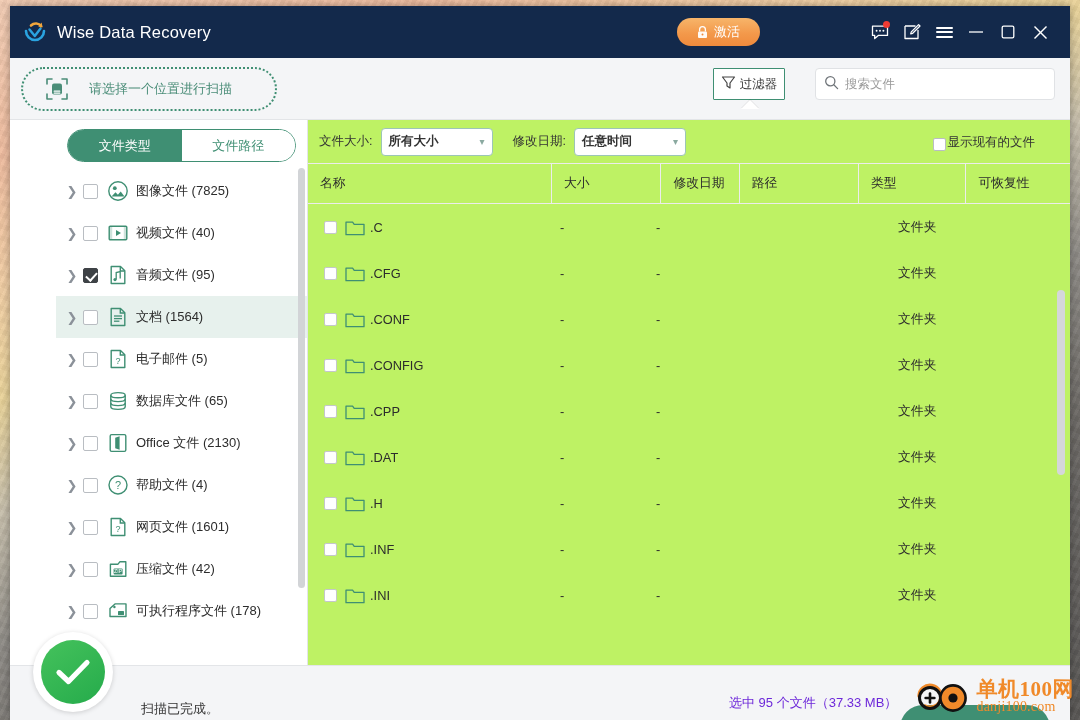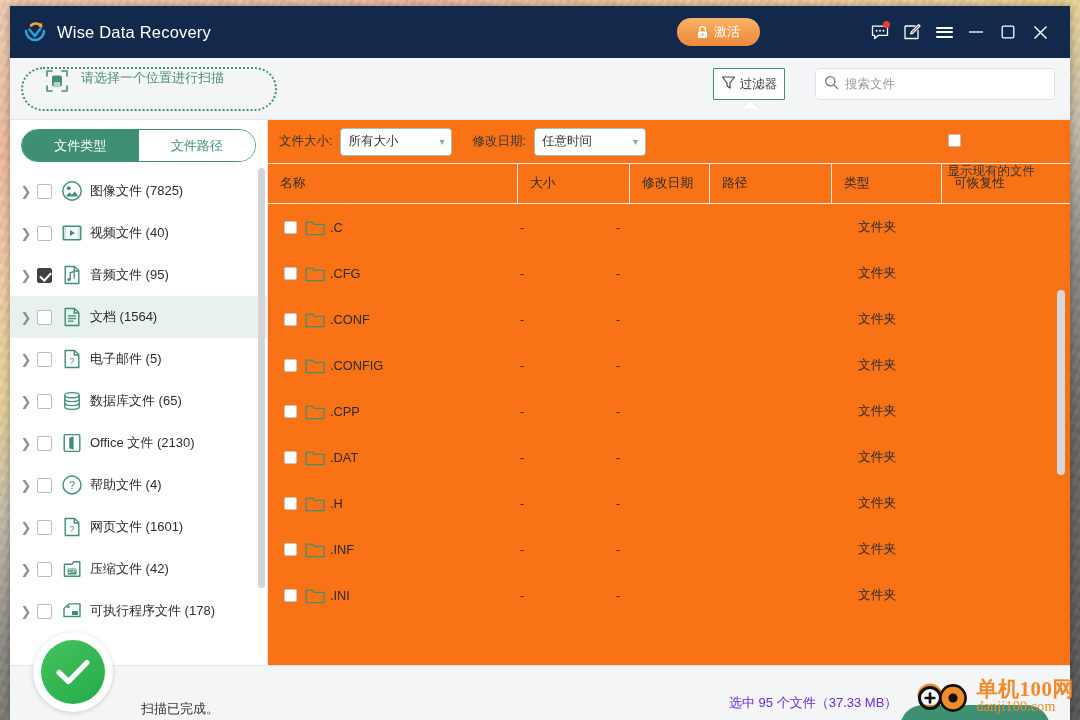--- a/index.html
+++ b/index.html
@@ -65,21 +65,21 @@
 
   
   #topbar {
     height: 62px; background: #f4f5f7;
     display: flex; align-items: center; position: relative;
     border-bottom: 1px solid #e3e5e8;
   }
   #scan-select {
     margin-left: 11px; width: 256px; height: 44px;
     border: 2px dotted #3f8f73; border-radius: 22px;
-    display: flex; cursor: pointer; background: #f4f5f7;
+    display: flex; align-items: center; cursor: pointer; background: #f4f5f7; gap: 8px;
   }
   #scan-select .drive-ico { margin-left: 22px; width: 24px; height: 24px; flex:0 0 auto;}
   #scan-select .lbl { margin-left: 12px; font-size: 13px; color: #4a8d78; }
 
   #filter-btn {
     position: absolute; left: 703px; top: 10px;
     width: 72px; height: 32px; border: 1px solid #3f8f73; border-radius: 1px;
     background: #fff; display: flex; align-items: center; justify-content: center;
     gap: 4px; cursor: pointer;
   }
@@ -96,21 +96,21 @@
     display: flex; align-items: center; padding: 14px 8px; gap: 6px;
   }
   #search-input {
     border: none; outline: none; font-size: 12.5px; color: #333;
     width: 100%; background: transparent;
     font-family: "Liberation Sans", sans-serif;
   }
   #search-input::placeholder { color: #9a9a9a; }
 
   
-  #body-split { display: flex; height: 545px; }
+  #body-split { display: flex; height: 545px; margin-left: 46px; }
 
   
   #sidebar {
     width: 258px; background: #fff; border-right: 1px solid #e3e5e8;
     display: flex; flex-direction: column; position: relative; overflow: hidden;
   }
   #tabs {
     margin: 9px 11px 4px 11px; height: 33px; border: 1px solid #3f8f73;
     border-radius: 17px; display: flex; overflow: hidden; background: #fff;
     flex: 0 0 auto;
@@ -141,37 +141,38 @@
     border: solid #fff; border-width: 0 2px 2px 0; transform: rotate(42deg);
   }
   .ft-ico { width: 22px; height: 22px; margin-left: 9px; flex: 0 0 auto; }
   .ft-label { margin-left: 7px; font-size: 13px; color: #2c2c2c; white-space: nowrap; }
   #sb-scroll-thumb {
     position: absolute; right: 2px; top: 48px; width: 7px; height: 420px;
     background: #d2d4d7; border-radius: 4px; cursor: pointer;
   }
 
   
-  #main { flex: 1 1 auto; position: relative; background: #f97316; overflow: hidden; }
+  #main { flex: 1 1 auto; position: relative; background: #bef264; overflow: hidden; }
   #filters-row {
     height: 44px; display: flex; align-items: center; padding-left: 11px;
     border-bottom: 1px solid #ececec; position: relative;
   }
   .flabel { font-size: 12.5px; color: #333; }
   .fselect {
     margin-left: 8px; width: 112px; height: 28px; border: 1px solid #9cc5b6;
     border-radius: 4px; background: #fff; display: flex; align-items: center;
     justify-content: space-between; padding: 0 7px; font-size: 12.5px; color: #333;
     cursor: pointer;
+    font-weight: bold;
   }
   .fselect .chev { color: #8aa9a0; font-size: 10px; }
   #mod-label { margin-left: 20px; }
   #show-existing {
-    position: absolute; right: 35px; top: 14px; display: flex; align-items: flex-start;
-    gap: 16px; cursor: pointer; flex-direction: column;
+    position: absolute; right: 35px; top: 14px; display: flex; align-items: flex-end;
+    gap: 2px; cursor: pointer;
   }
   #show-existing .cbx {
     width: 13px; height: 13px; border: 1px solid #b9bdc2; background: #fff; border-radius: 2px;
   }
   #show-existing .lbl { font-size: 12.5px; color: #333; }
 
   #table-head { height: 40px; display: flex; border-bottom: 1px solid #ececec; }
   .th {
     font-size: 12.8px; color: #2c2c2c; display: flex; align-items: center;
     padding-left: 12px; border-right: 1px solid #ececec; height: 100%;

